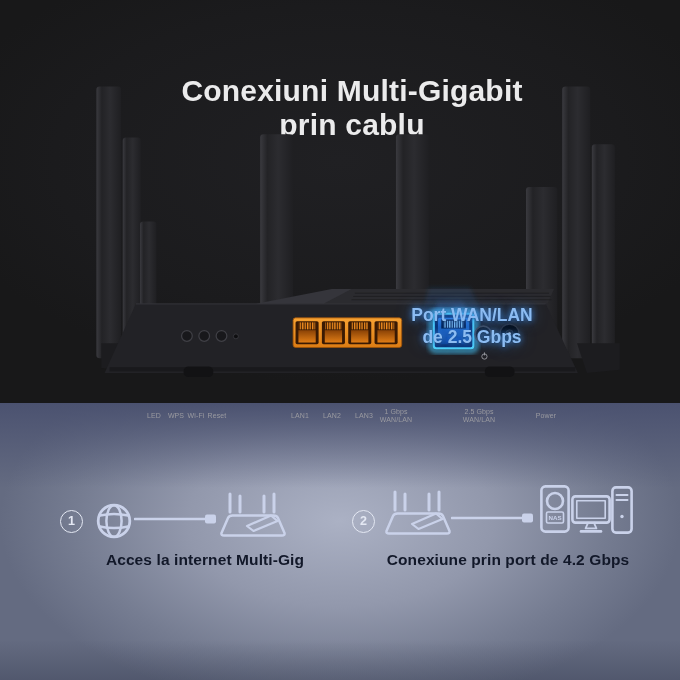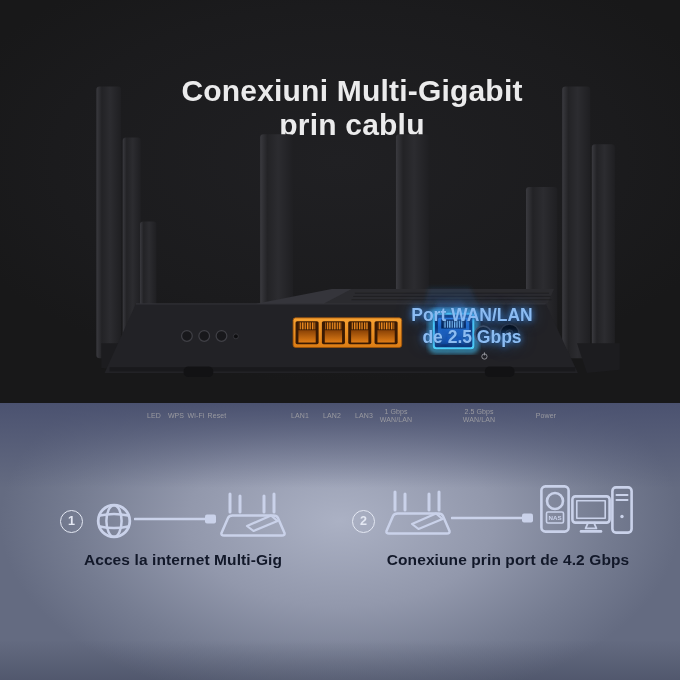--- a/index.html
+++ b/index.html
@@ -215,21 +215,21 @@
     <line class="ic" x1="1" y1="7" x2="71" y2="7" stroke-width="2.6"></line>
     <rect x="71" y="2.6" width="11" height="8.8" rx="2" fill="#cad2ea"></rect>
   </svg>
 
   <svg class="dg" style="left:218px;top:491px" width="70" height="48" viewBox="0 0 70 48">
     <path class="ic" d="M12,3 V21 M22,5 V21 M46,5 V21 M56,3 V21" stroke-width="3"></path>
     <path class="ic" d="M3.5,42 L10,27 Q11.2,24.5 14.5,24.5 H55.5 Q58.8,24.5 60,27 L66.5,42 Q67,44.5 64,44.5 H6 Q2.9,44.5 3.5,42 Z" stroke-width="2.5"></path>
     <path class="ic" d="M29,35 L53,24.5 L59.5,30 L35.5,40 Z" stroke-width="2.2"></path>
   </svg>
 
-  <div class="caption" style="left:183px;top:551px">Acces la internet Multi-Gig</div>
+  <div class="caption" style="left:205px;top:551px">Acces la internet Multi-Gig</div>
 
   <div class="step-badge" style="left:352px;top:510px">2</div>
 
   <svg class="dg" style="left:383px;top:489px" width="70" height="48" viewBox="0 0 70 48">
     <path class="ic" d="M12,3 V21 M22,5 V21 M46,5 V21 M56,3 V21" stroke-width="3"></path>
     <path class="ic" d="M3.5,42 L10,27 Q11.2,24.5 14.5,24.5 H55.5 Q58.8,24.5 60,27 L66.5,42 Q67,44.5 64,44.5 H6 Q2.9,44.5 3.5,42 Z" stroke-width="2.5"></path>
     <path class="ic" d="M29,35 L53,24.5 L59.5,30 L35.5,40 Z" stroke-width="2.2"></path>
   </svg>
 
   <svg class="dg" style="left:451px;top:511px" width="86" height="14" viewBox="0 0 86 14">

